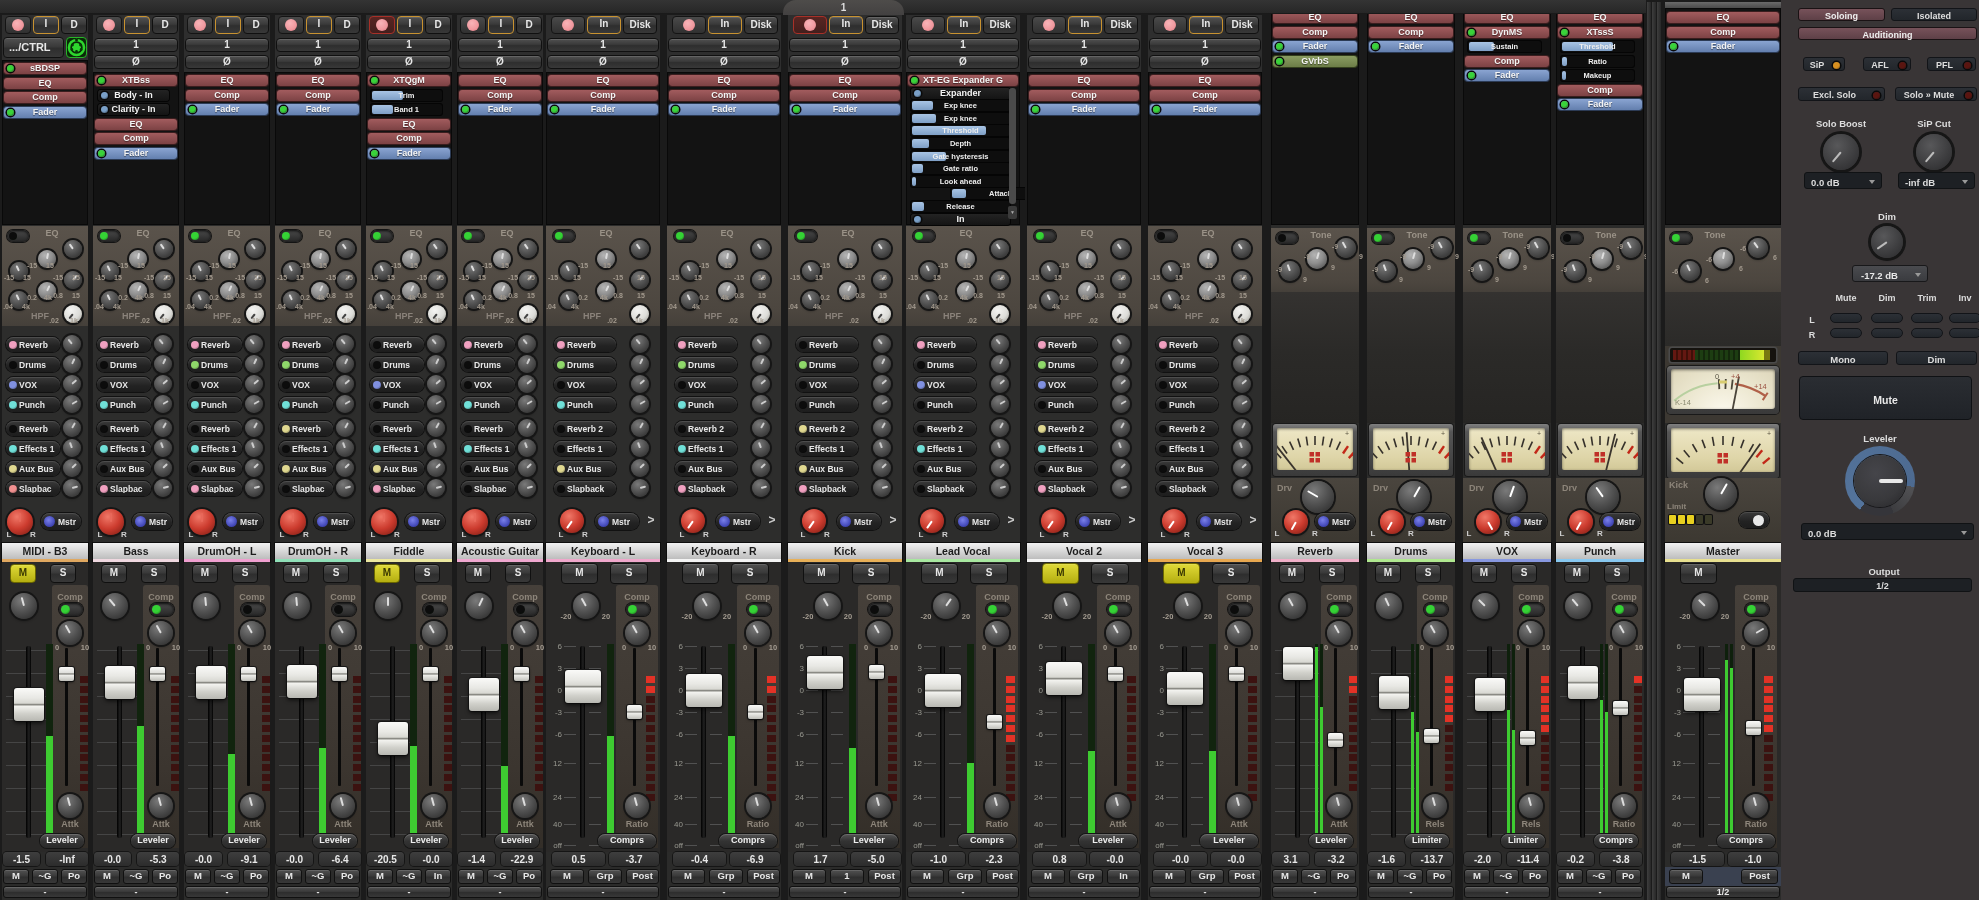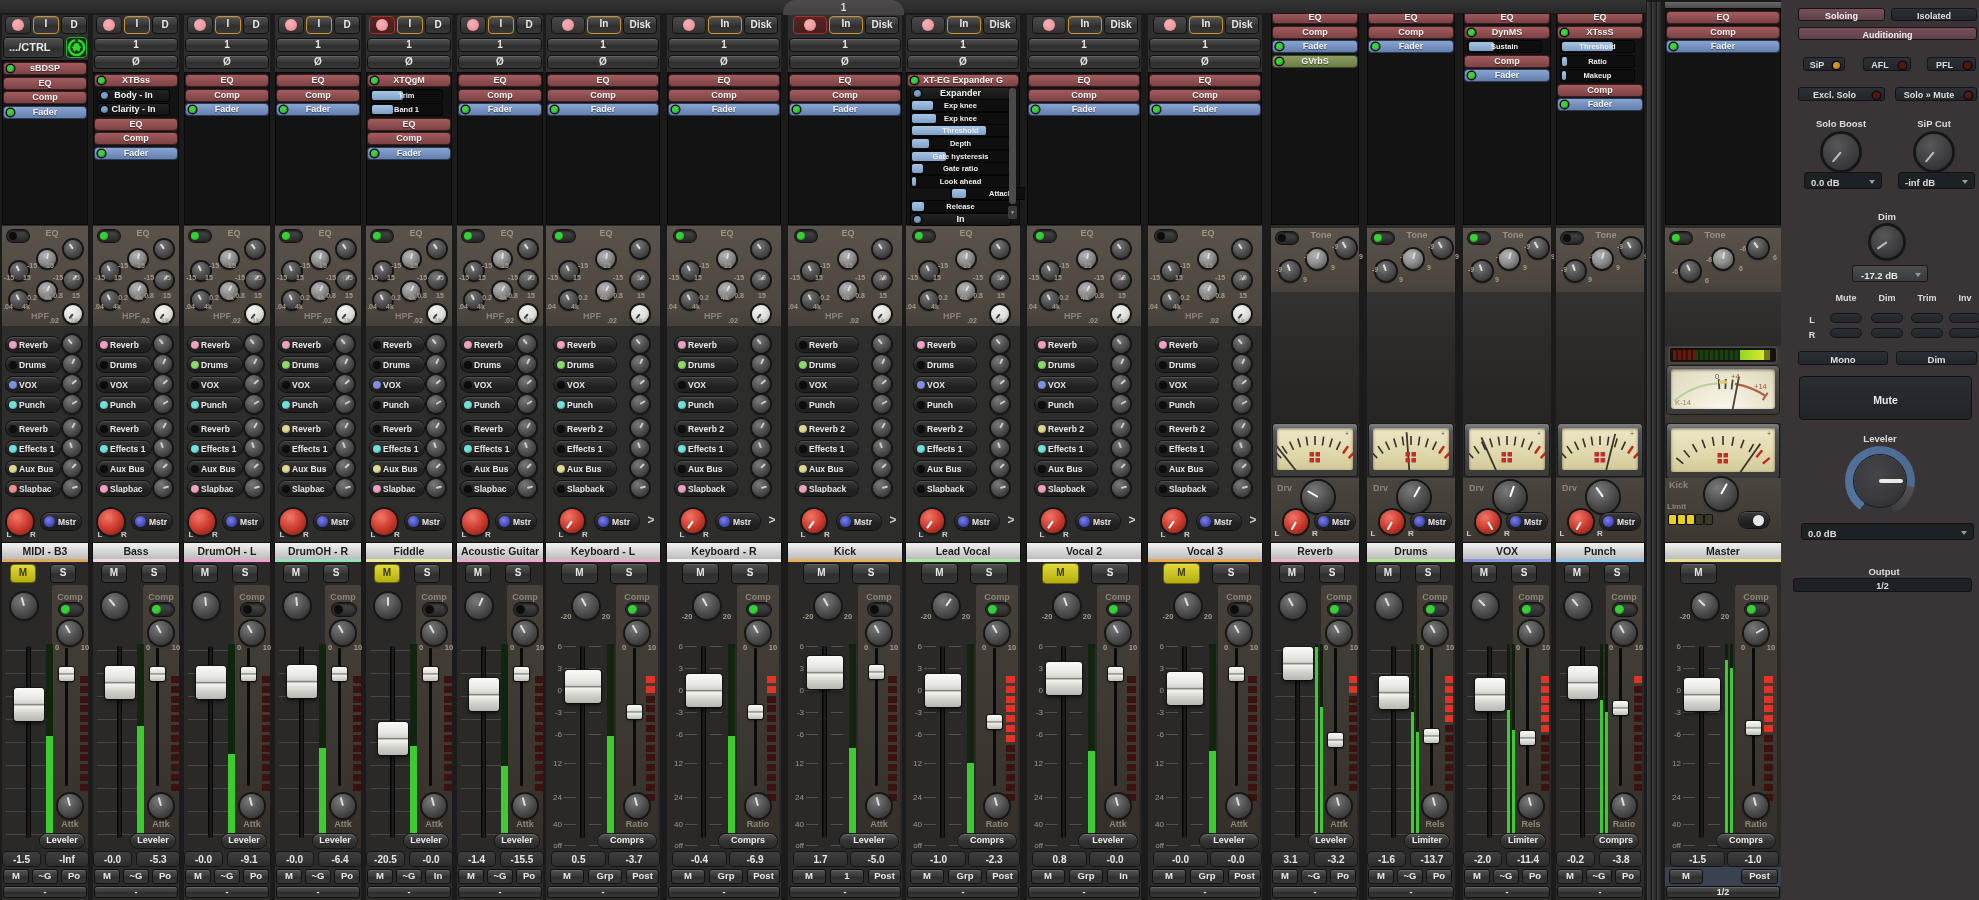--- a/index.html
+++ b/index.html
@@ -1119,21 +1119,21 @@
     <b class="sg" style="left:535px;top:774px;width:8px;height:7px;background:#3c1210;"></b>
     <b class="sg" style="left:535px;top:784px;width:8px;height:7px;background:#3c1210;"></b>
     <b class="k kd" style="left:513px;top:794px;width:24px;height:24px;">
       <i style="height:9px;transform:rotate(165deg);"></i>
     </b>
     <div class="t" style="left:505px;top:820px;width:40px;font-size:9px;color:#8d857a;">Attk</div>
     <div class="pb" style="left:495px;top:834px;width:44px;height:14px;line-height:13px;font-size:9px;">Leveler</div>
     <div class="ab" style="left:458px;top:852px;width:37px;height:14px;background:linear-gradient(#3e3e3e,#2c2c2c);border-radius:4px;box-shadow:0 0 0 1px #151515;"></div>
     <div class="t" style="left:458px;top:855px;width:37px;font-size:10px;color:#e8e8e8;">-1.4</div>
     <div class="ab" style="left:501px;top:852px;width:42px;height:14px;background:linear-gradient(#3e3e3e,#2c2c2c);border-radius:4px;box-shadow:0 0 0 1px #151515;"></div>
-    <div class="t" style="left:501px;top:855px;width:42px;font-size:10px;color:#e8e8e8;">-15.5</div>
+    <div class="t" style="left:501px;top:855px;width:42px;font-size:10px;color:#e8e8e8;">-22.9</div>
     <div class="btn" style="left:458px;top:869px;width:26px;height:15px;line-height:12px;font-size:9.5px;border-radius:3px;">M</div>
     <div class="btn" style="left:487px;top:869px;width:26px;height:15px;line-height:12px;font-size:9.5px;border-radius:3px;">~G</div>
     <div class="btn" style="left:516px;top:869px;width:26px;height:15px;line-height:12px;font-size:9.5px;border-radius:3px;">Po</div>
     <div class="btn" style="left:458px;top:886px;width:84px;height:12px;line-height:10px;font-size:9px;border-radius:3px;">-</div>
 <div class="ab" style="left:544px;top:14px;width:118px;height:886px;background:#1b1b1b;"></div>
     <div class="ab" style="left:546px;top:15px;width:114px;height:885px;background:#2b2b2a;"></div>
     <div class="ab" style="left:546px;top:15px;width:114px;height:210px;background:#2e2e2e;"></div>
     <div class="ab" style="left:551px;top:16px;width:34px;height:18px;border-radius:4px;background:linear-gradient(#4a4a4a,#303030);border:1px solid #141414;">
       <b class="ab" style="left:10px;top:2px;width:12px;height:12px;border-radius:50%;background:radial-gradient(circle at 40% 35%,#f8b4b8,#f0989e 60%,#c05058 130%);"></b>
     </div>

